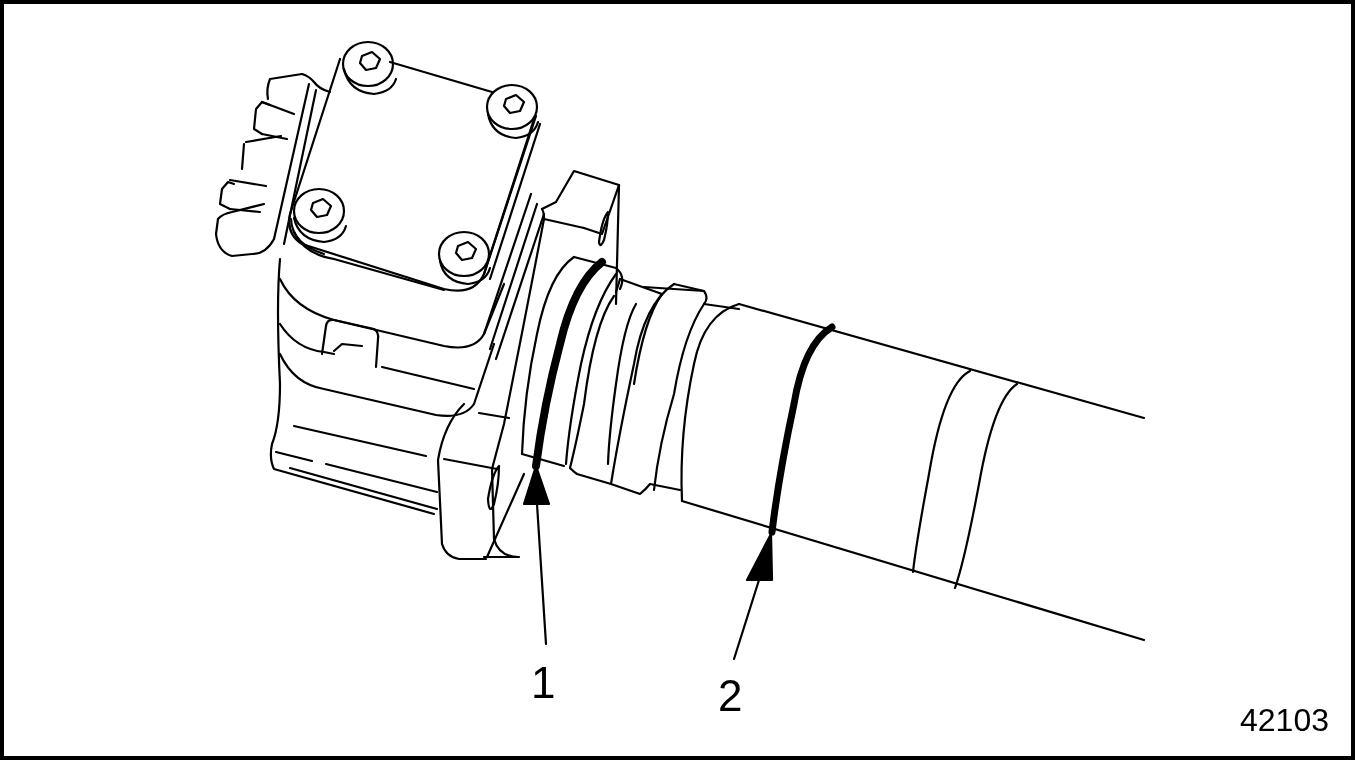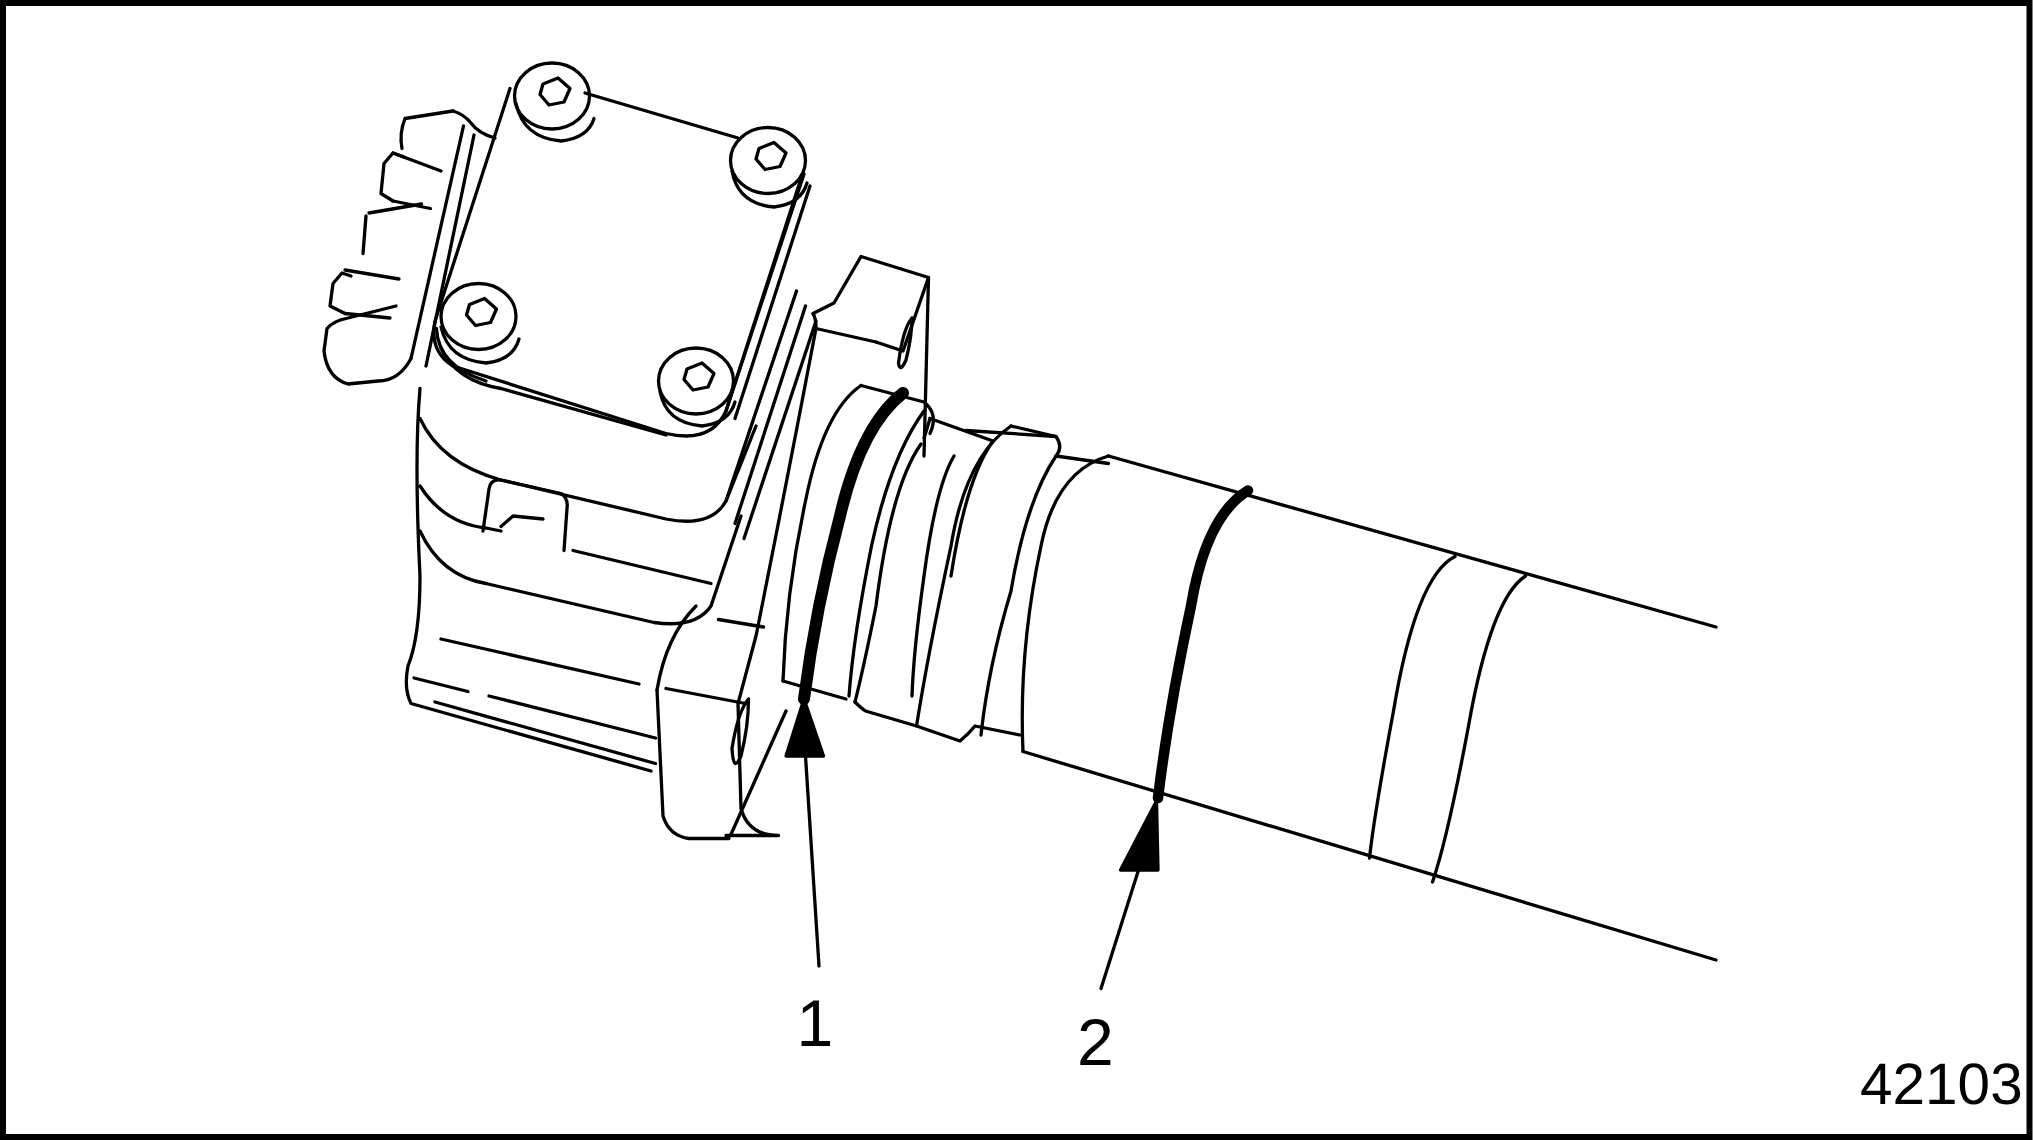--- a/index.html
+++ b/index.html
@@ -1,21 +1,21 @@
 <!DOCTYPE html>
 <html><head>
 <meta charset="utf-8">
 <style>
   html, body { margin: 0; padding: 0; background: #ffffff; }
   body { width: 1355px; height: 760px; overflow: hidden; font-family: "Liberation Sans", sans-serif; }
   .frame { position: absolute; left: 0; top: 0; width: 1355px; height: 760px; box-sizing: border-box; border: 4px solid #000; background: #fff; }
   svg.art { position: absolute; left: 0; top: 0; }
   .label { position: absolute; font-family: "Liberation Sans", sans-serif; color: #000; line-height: 1; }
   .callout { font-size: 44px; }
-  .fignum { font-size: 39px; text-align: center; }
+  .fignum { font-size: 32px; text-align: center; }
 </style>
 </head>
 <body>
 
 <div class="frame">
   <svg class="art" width="1355" height="760" viewBox="0 0 1355 760" fill="none" stroke="#000" stroke-width="2.2" stroke-linecap="round" stroke-linejoin="round">
 
     <g>
       <path d="M735 300 L1140 414"></path>
       <path d="M678 497 L1140 636"></path>

